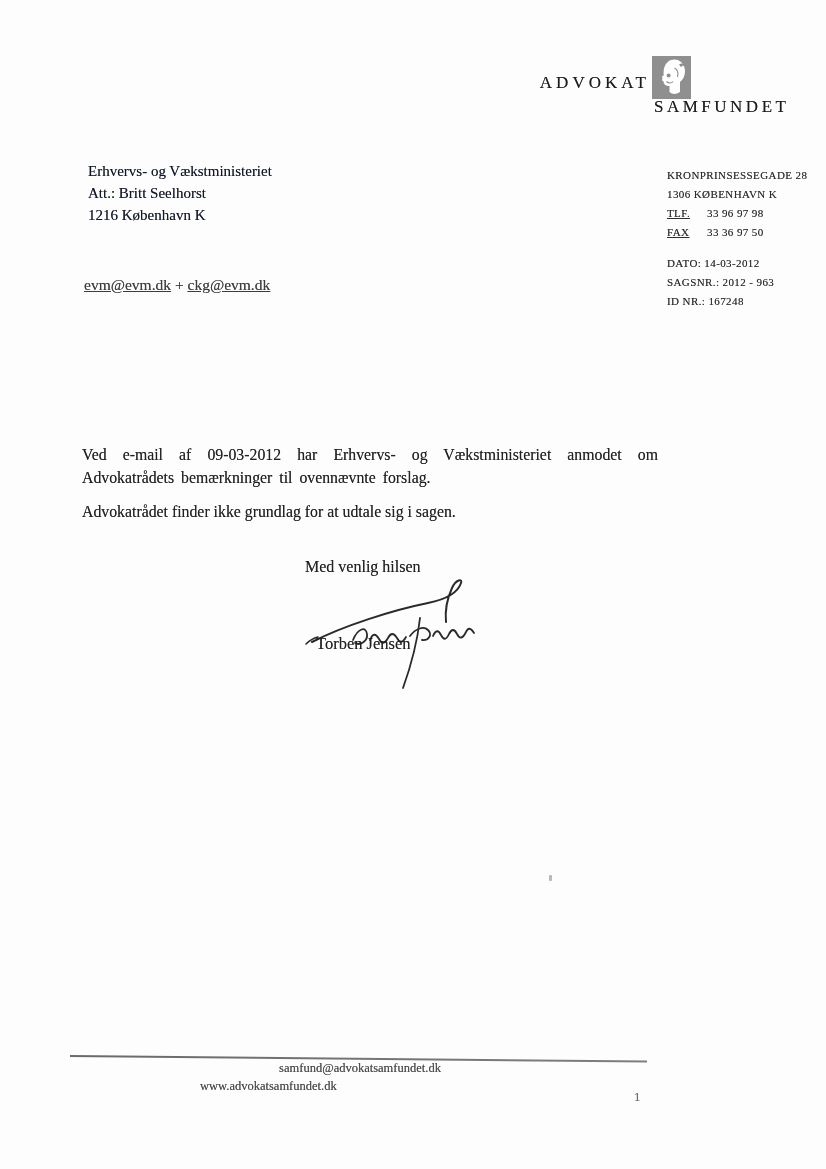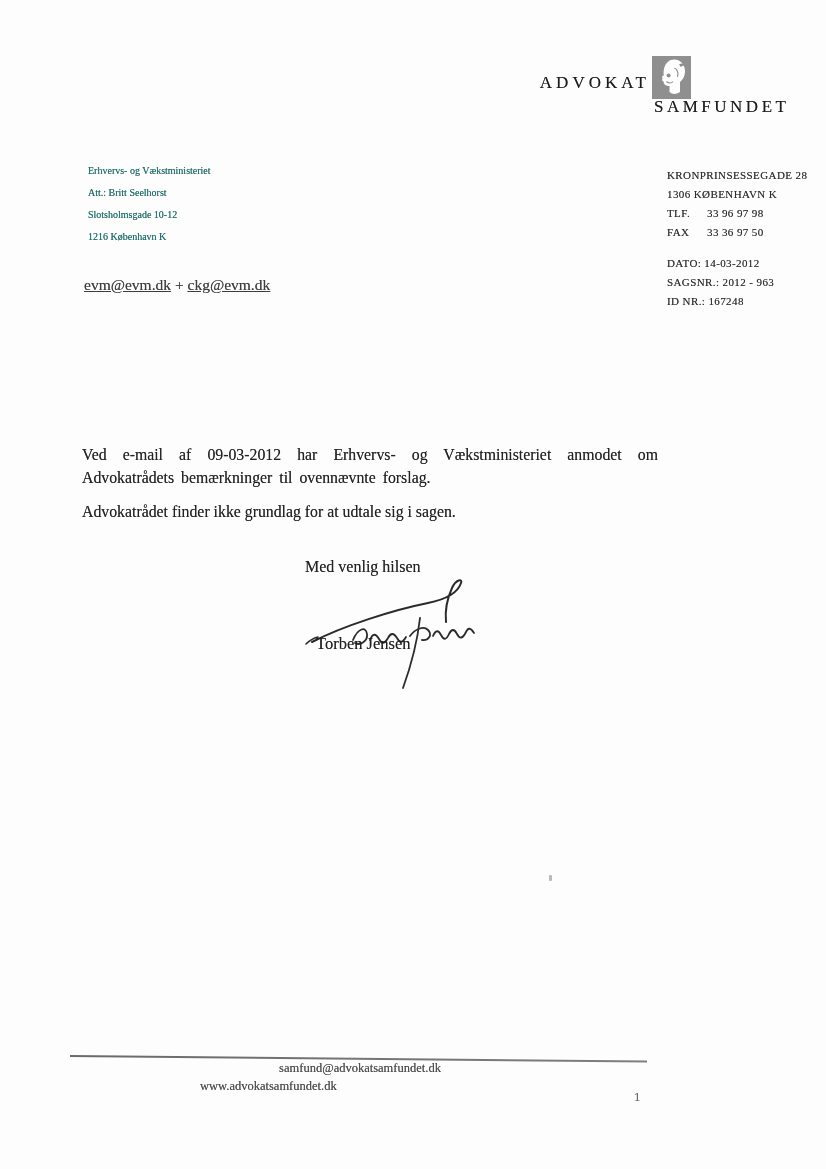--- a/index.html
+++ b/index.html
@@ -30,36 +30,36 @@
   .logo-mark { position: absolute; left: 652px; top: 56px; }
   .logo-samfundet {
     position: absolute; left: 654px; top: 97px; width: 150px;
     font-size: 17px; letter-spacing: 3.5px;
     color: #1c1c1c; font-weight: 500;
   }
 
   
   .recipient {
     position: absolute; left: 88px; top: 160px;
-    font-size: 10px; line-height: 22px; color: #0f766e;
+    font-size: 15px; line-height: 22px; color: #0f172a;
   }
   .email-line {
     position: absolute; left: 84px; top: 276px;
     font-size: 15.5px; color: #3d3d3d;
   }
   .email-line .email { text-decoration: underline; }
 
   
   .contact {
     position: absolute; left: 667px; top: 166px;
     font-size: 11px; line-height: 19px; letter-spacing: 0.4px;
     color: #2e2e2e; width: 155px;
   }
   .contact .row { display: flex; }
-  .contact .lbl { width: 40px; }
+  .contact .lbl { width: 40px; text-decoration: underline; }
   .contact .gap { height: 12px; }
 
   
   .subject {
     position: absolute; left: 82px; top: 403px;
     font-size: 16px; font-weight: bold; color: #141414;
     letter-spacing: 0.2px;
   }
   .para1 {
     position: absolute; left: 82px; top: 443px; width: 576px;
@@ -123,21 +123,20 @@
       <path d="M14.5 25.5 C 16.5 27.5, 19.5 27.5, 21 25.5" stroke="#8f8f8f" stroke-width="1.2" fill="none"></path>
       <path d="M22.5 12 C 25.5 13.5, 26.5 17, 25.5 21" stroke="#8f8f8f" stroke-width="1.1" fill="none"></path>
     </svg>
   </span>
 
   <div class="logo-samfundet scan-text">SAMFUNDET</div>
 
   <div class="recipient scan-text">
     <div>Erhvervs- og Vækstministeriet</div>
     <div>Att.: Britt Seelhorst</div>
-    <div>Slotsholmsgade 10-12</div>
     <div>1216 København K</div>
   </div>
 
   <div class="email-line scan-text">
     <span class="email">evm@evm.dk</span><span> + </span><span class="email">ckg@evm.dk</span>
   </div>
 
   <div class="contact scan-text">
     <div>KRONPRINSESSEGADE 28</div>
     <div>1306 KØBENHAVN K</div>

